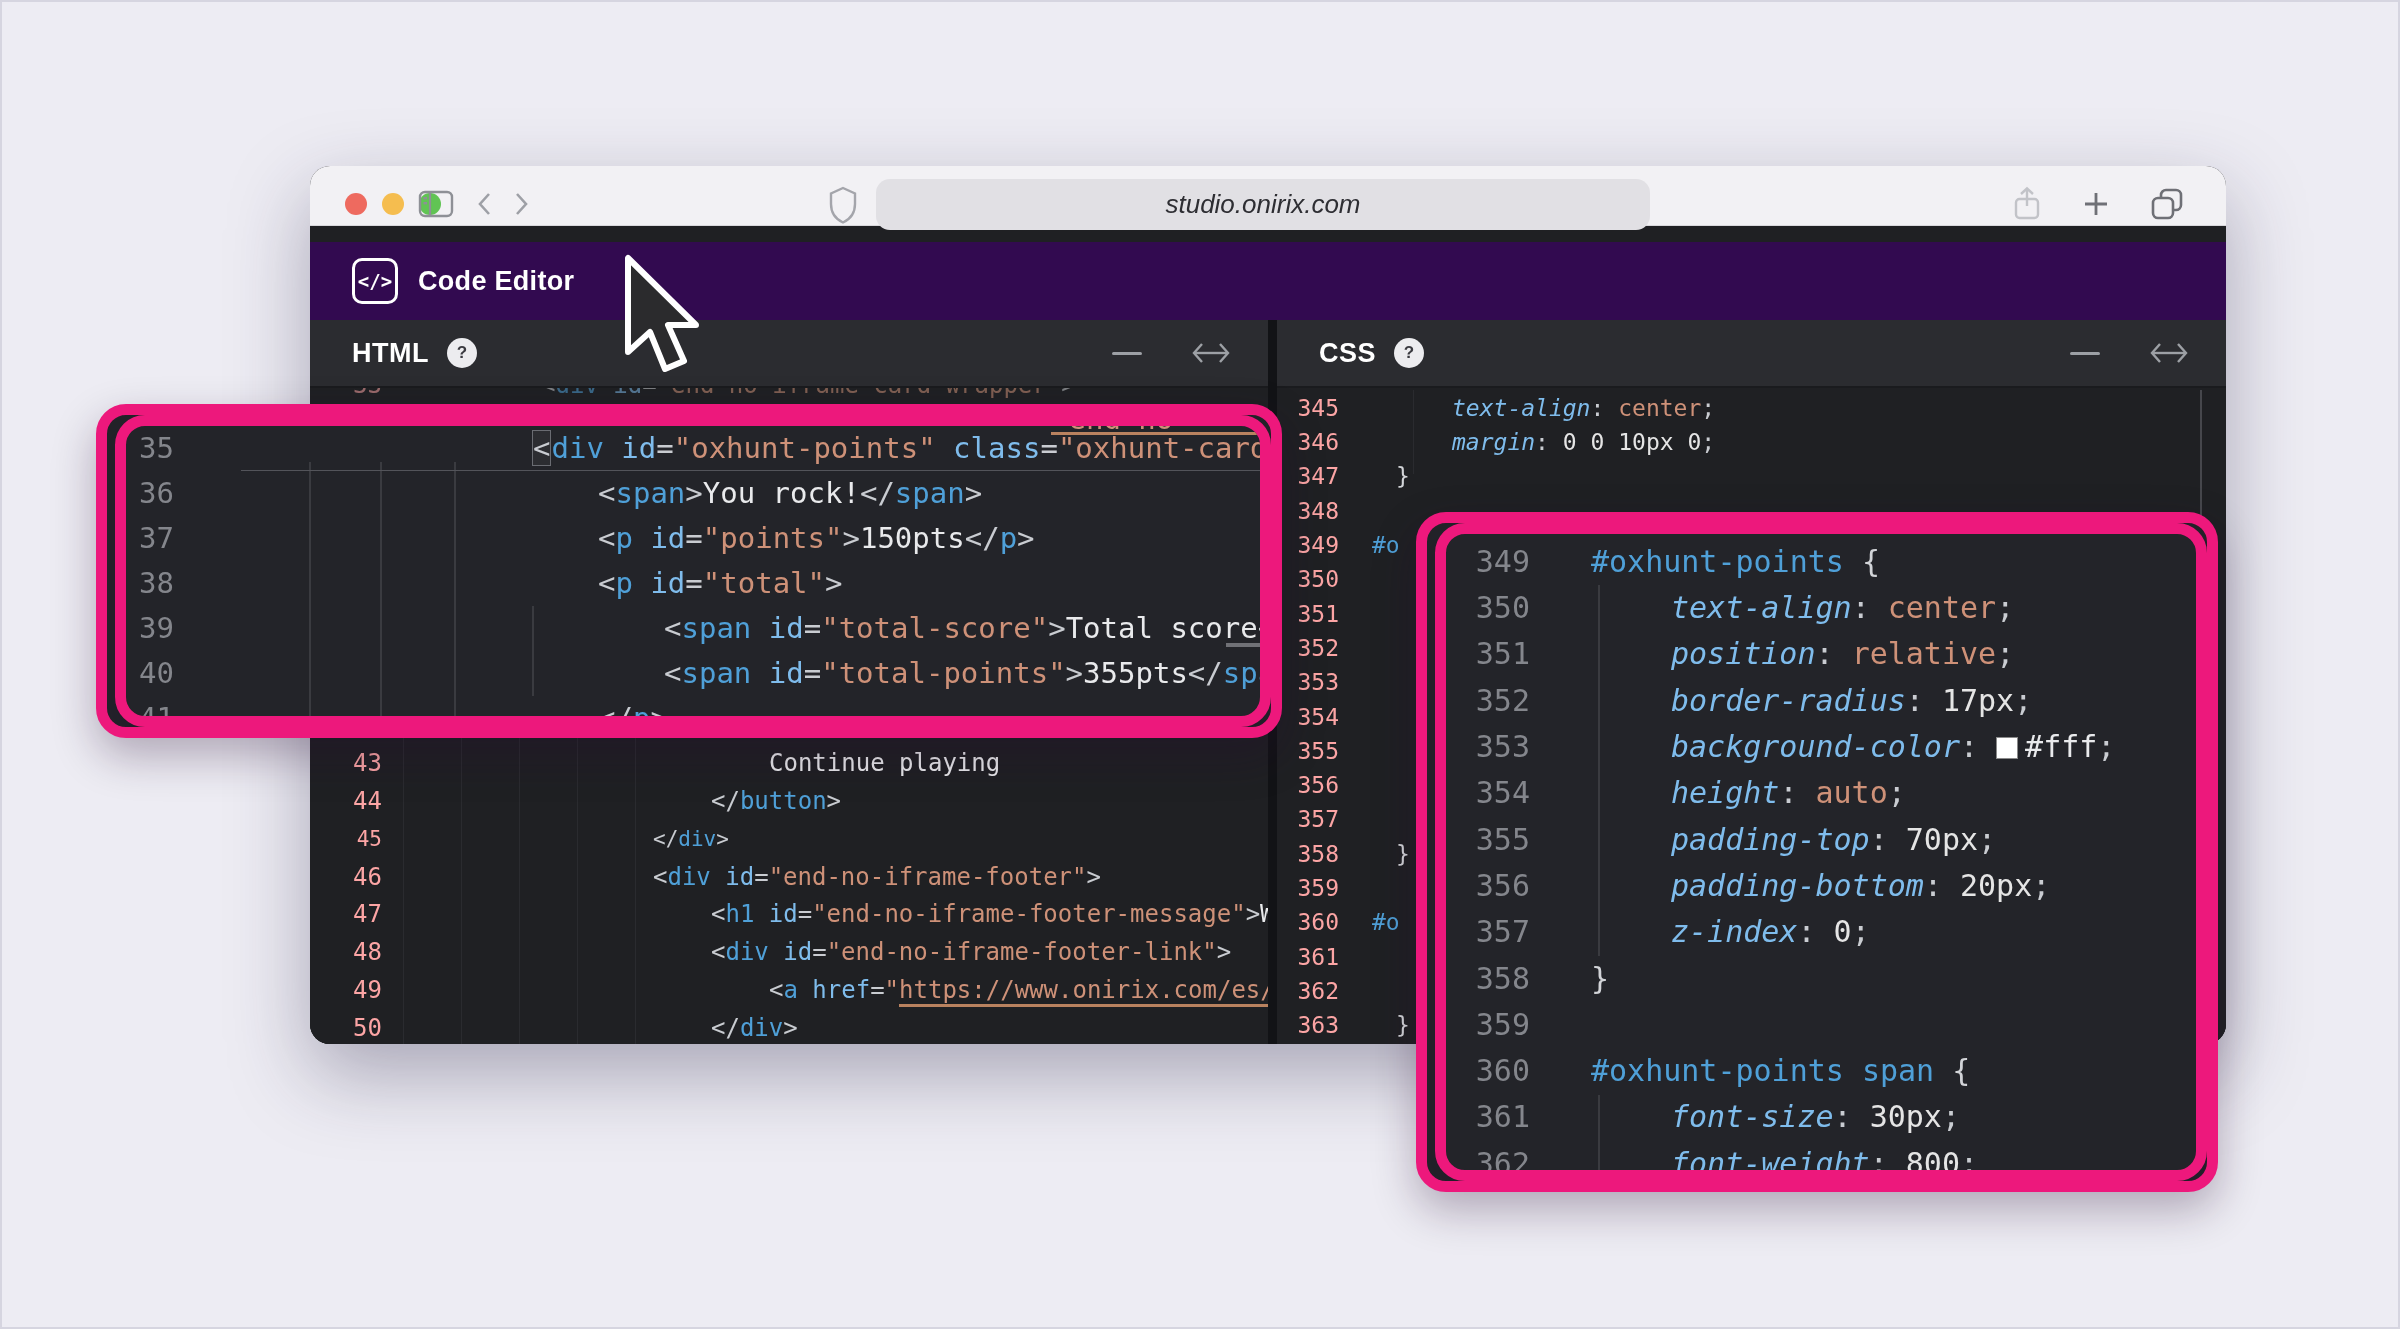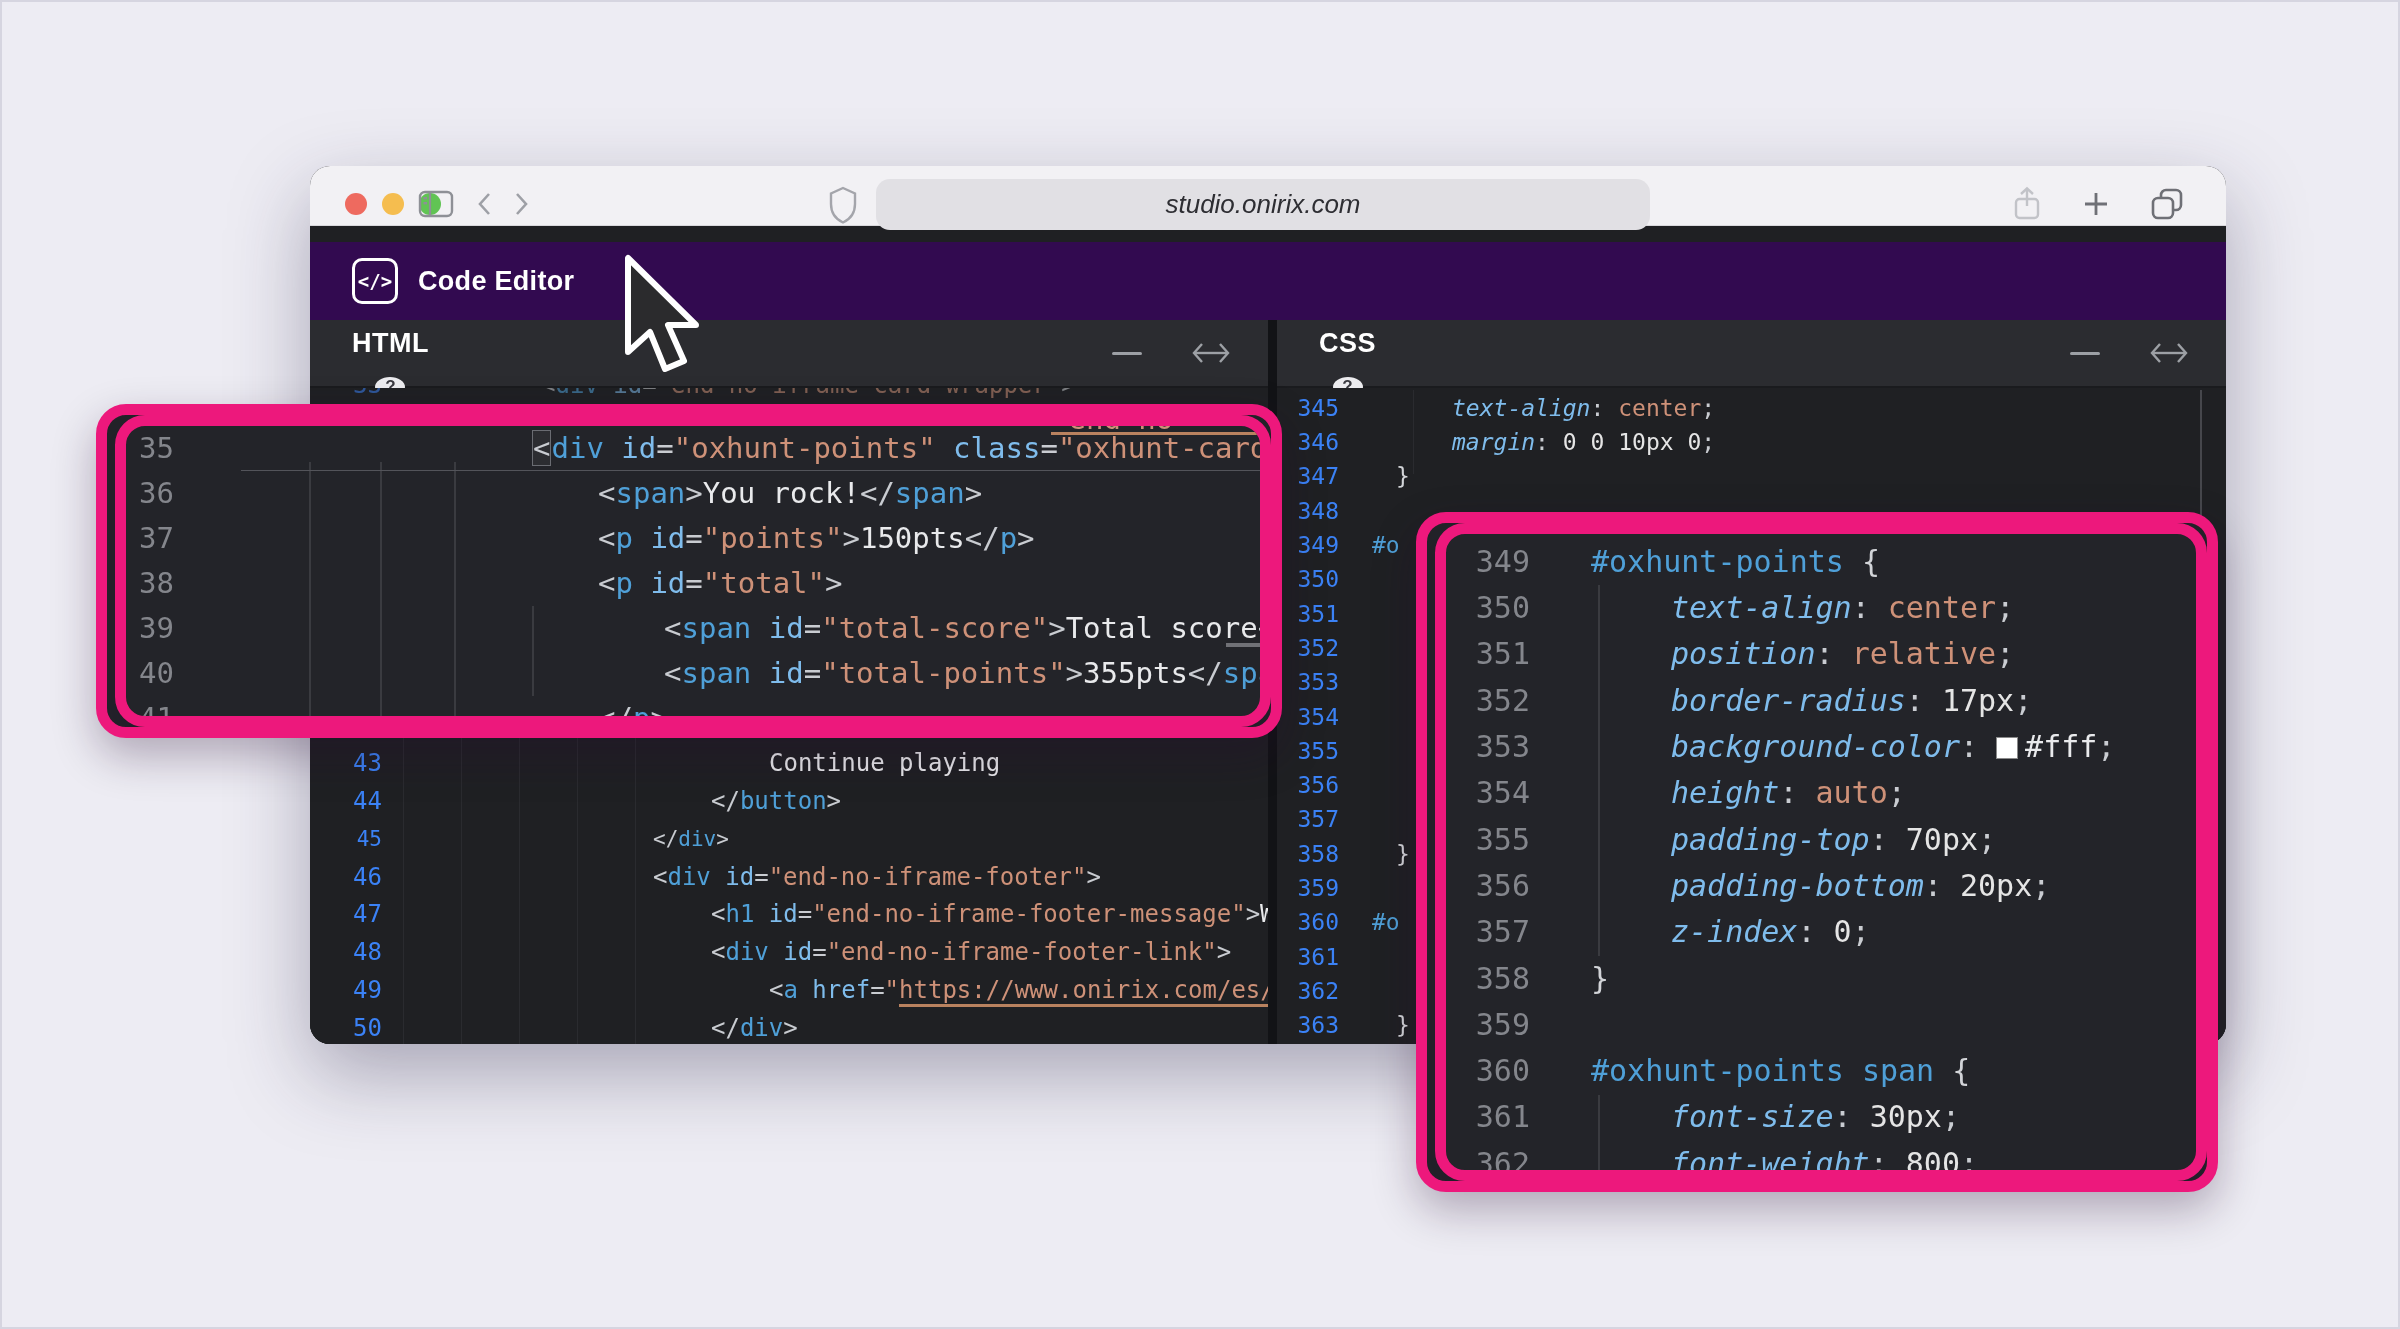--- a/index.html
+++ b/index.html
@@ -30,31 +30,31 @@
     font-family:"DejaVu Sans Mono",monospace;font-weight:bold;font-size:19px;}
   .apptitle{margin-left:20px;color:#fff;font-size:27px;font-weight:bold;letter-spacing:.3px;}
 
   
   .panels{position:absolute;left:0;top:154px;width:100%;height:724px;}
   .panel{position:absolute;top:0;height:724px;background:var(--editor);}
   .panel.html{left:0;width:958px;}
   .panel.css{left:967px;width:949px;}
   .pdivider{position:absolute;left:958px;top:0;width:9px;height:724px;background:#121316;}
   .phead{position:absolute;left:0;top:0;width:100%;height:68px;background:var(--phead);border-bottom:2px solid #1A1B1E;}
-  .ptitle{position:absolute;left:42px;top:8px;height:66px;display:flex;align-items:center;gap:18px;flex-direction:column;}
+  .ptitle{position:absolute;left:42px;top:0;height:66px;display:flex;align-items:center;gap:18px;}
   .ptitle span.t{color:#fff;font-size:27px;font-weight:bold;letter-spacing:.5px;}
   .help{width:30px;height:30px;border-radius:50%;background:#ECECEF;color:#3a3a40;font-weight:bold;
     font-size:17px;display:flex;align-items:center;justify-content:center;}
   .phead-icons{position:absolute;right:36px;top:0;height:66px;display:flex;align-items:center;gap:48px;}
   .minusbar{width:30px;height:3px;background:#9DA0A5;border-radius:2px;}
   .editor{position:absolute;left:0;top:68px;width:100%;height:656px;background:var(--editor);overflow:hidden;}
 
   
   .code-line{position:absolute;left:0;width:100%;white-space:pre;font-family:"DejaVu Sans Mono",monospace;}
-  .line-num{position:absolute;left:0;top:0;text-align:right;color:#3b82f6;}
+  .line-num{position:absolute;left:0;top:0;text-align:right;color:#fca5a5;}
   .mag .line-num{color:#84868c;}
   .code-text{position:absolute;top:0;}
   .faded{opacity:.55;}
   .tok-punct{color:#c9ccd1;} .tok-tag{color:#4fa0d8;} .tok-attr{color:#7fbcec;}
   .tok-str{color:#ce9178;} .tok-text{color:#e9eaec;} .tok-plain{color:#e9eaec;}
   .tok-selector{color:#4fa0d8;} .tok-prop{color:#7fbcec;font-style:italic;} .tok-cval{color:#ce9178;}
   .tok-cnum{color:#e5e5e5;} .tok-brace{color:#d2d4d8;}
   .tok-link{color:#ce9178;border-bottom:3px solid #b9825f;}
   .tok-punctbox{color:#c9ccd1;border:1px solid #6a6c72;background:#2c2d31;}
   .tok-swatch{display:inline-block;width:22px;height:22px;background:#fff;border:1px solid #8a8a8a;

